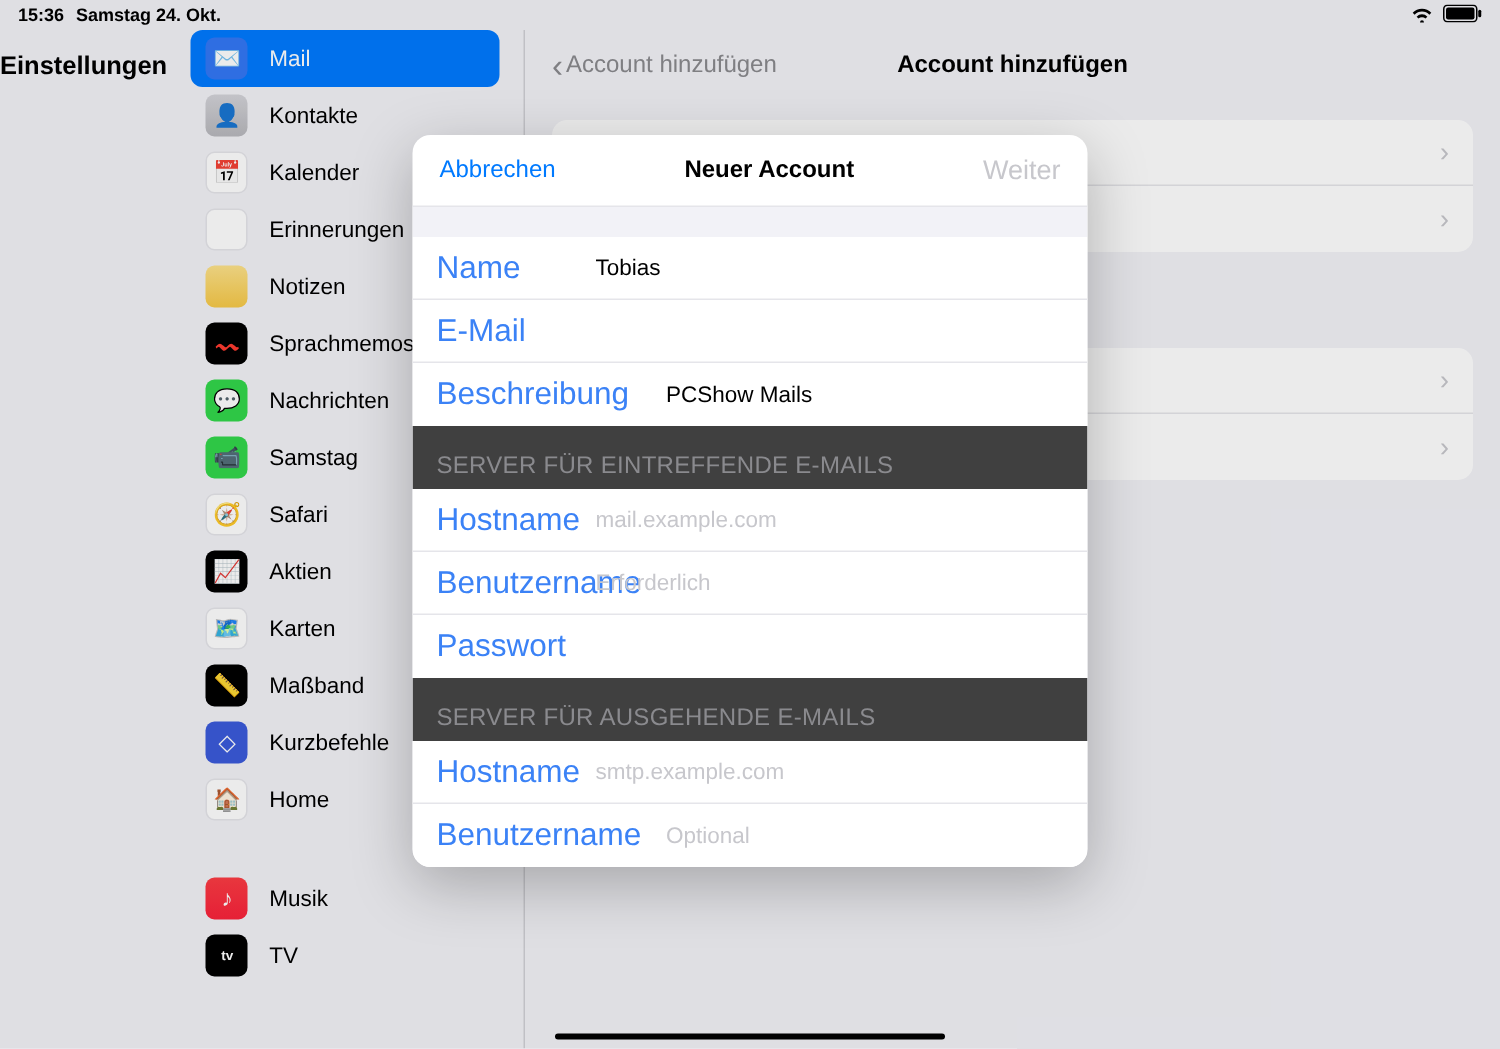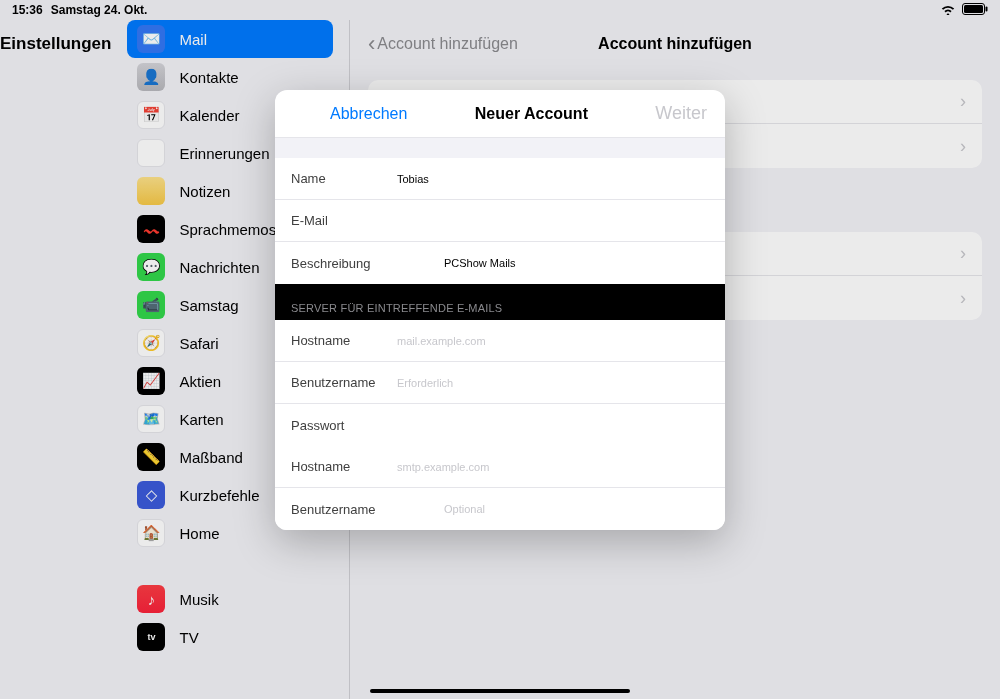--- a/index.html
+++ b/index.html
@@ -30,34 +30,34 @@
 .detail-body { padding: 12px 18px; }
 .group { background: #fff; border-radius: 10px; margin-bottom: 24px; }
 .group-row { height: 44px; border-bottom: 1px solid #e5e5ea; display: flex; align-items: center; justify-content: space-between; padding: 0 16px; }
 .group-row:last-child { border-bottom: none; }
 .chev { color: #c7c7cc; font-size: 18px; }
 
 
 .overlay { position: absolute; inset: 0; background: rgba(0,0,0,0.08); display: flex; align-items: flex-start; justify-content: center; }
 .sheet { width: 450px; margin-top: 90px; background: #fff; border-radius: 12px; box-shadow: 0 12px 40px rgba(0,0,0,0.25); overflow: hidden; }
 .sheet-header { height: 48px; display: flex; align-items: center; justify-content: space-between; padding: 0 18px; border-bottom: 1px solid #e5e5ea; }
-.sheet-cancel { color: #007aff; font-size: 16px; cursor: pointer; margin-left: 37px; }
+.sheet-cancel { color: #007aff; font-size: 16px; cursor: pointer; }
 .sheet-title { font-size: 16px; font-weight: 700; }
 .sheet-next { color: #c7c7cc; font-size: 18px; }
 .seg-wrap { padding: 12px; background: #f2f2f7; }
 .seg { display: flex; background: #e9e9eb; border-radius: 8px; padding: 2px; }
 .seg-btn { flex: 1; height: 28px; display: flex; align-items: center; justify-content: center; font-size: 12px; font-weight: 500; letter-spacing: 0.5px; border-radius: 6px; cursor: pointer; color: #000; }
 .seg-btn.active { background: #fff; box-shadow: 0 1px 3px rgba(0,0,0,0.12); }
 .form-spacer { height: 20px; background: #f2f2f7; }
 .form-row { display: flex; align-items: center; height: 42px; padding: 0 16px; border-bottom: 1px solid #e5e5ea; background: #fff; }
 .form-row:last-child { border-bottom: none; gap: 47px; }
-.form-label { width: 106px; font-size: 13px; color: #404040; flex-shrink: 0; }
-.form-input { flex: 1; border: none; outline: none; font-size: 11px; background: transparent; color: #000; }
+.form-label { width: 106px; font-size: 21px; color: #3b82f6; flex-shrink: 0; }
+.form-input { flex: 1; border: none; outline: none; font-size: 15px; background: transparent; color: #000; }
 .form-input::placeholder { color: #c7c7cc; }
-.section-hdr { background: #000000; padding: 18px 16px 6px; font-size: 11px; color: #8a8a8e; letter-spacing: 0.2px; }
+.section-hdr { background: #404040; padding: 18px 16px 6px; font-size: 16px; color: #8a8a8e; letter-spacing: 0.2px; }
 
 
 .home-ind { position: absolute; bottom: 6px; left: 50%; transform: translateX(-50%); width: 260px; height: 4px; background: #000; border-radius: 3px; }
 
 
 .i-mail{background:#3478f6}.i-contacts{background:linear-gradient(#d4d4d9,#b8b8bd)}.i-cal{background:#fff;border:1px solid #e5e5ea}.i-notes{background:linear-gradient(#fde28a,#f7c948)}.i-rem{background:#fff;border:1px solid #e5e5ea}.i-voice{background:#000}.i-msg{background:#32d74b}.i-ft{background:#32d74b}.i-safari{background:#fff;border:1px solid #e5e5ea}.i-stocks{background:#000}.i-maps{background:#fff;border:1px solid #e5e5ea}.i-measure{background:#000}.i-sc{background:#3b5bdb}.i-home{background:#fff;border:1px solid #e5e5ea}.i-music{background:linear-gradient(#fc3c44,#fa233b)}.i-tv{background:#000}
 </style>
 </head>
 <body>
 
@@ -218,20 +218,21 @@
         </div>
       <div class="form-row">
           <span class="form-label">Benutzername</span>
           <input class="form-input" placeholder="Erforderlich" style="">
         </div>
       <div class="form-row">
           <span class="form-label">Passwort</span>
           <input class="form-input" type="password" style="">
         </div>
     </div>
+    <div class="section-hdr">SERVER FÜR AUSGEHENDE E-MAILS</div>
     <div>
       <div class="form-row">
           <span class="form-label">Hostname</span>
           <input class="form-input" placeholder="smtp.example.com" style="">
         </div>
       <div class="form-row">
           <span class="form-label">Benutzername</span>
           <input class="form-input" placeholder="Optional" style="">
         </div>
     </div>

